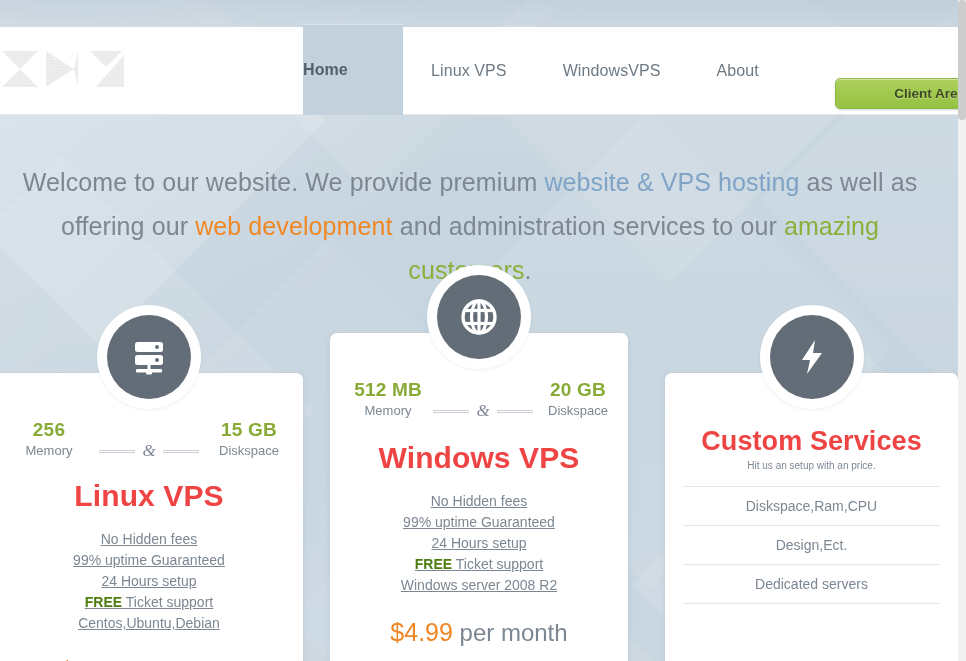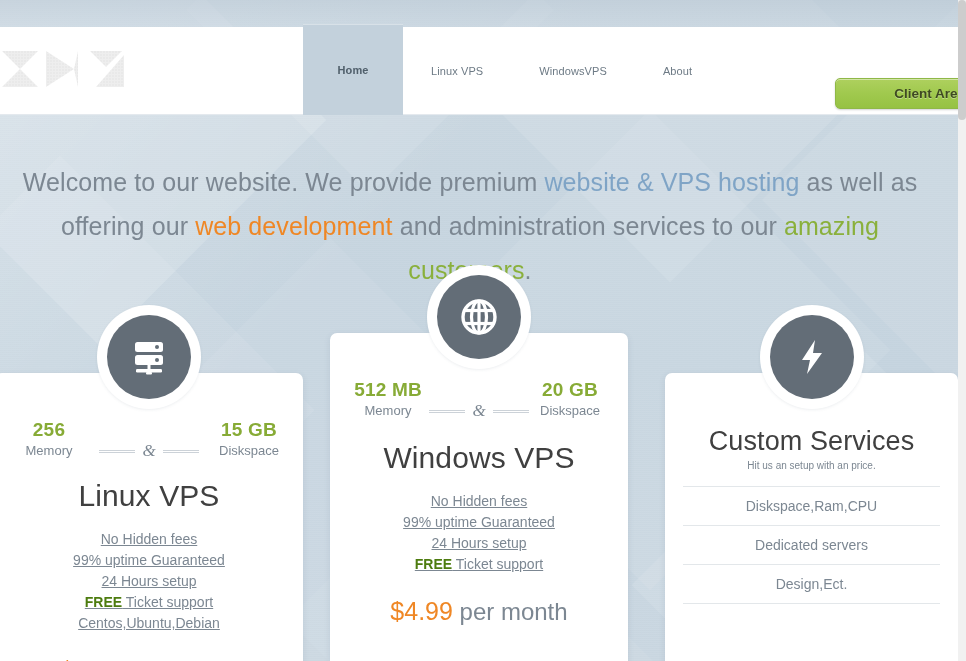--- a/index.html
+++ b/index.html
@@ -60,25 +60,25 @@
   }
   .brokenimg {
     width: 40px; height: 48px;
     opacity: .65;
   }
   #nav {
     position:absolute; left:303px; top:0; height:88px;
     display:flex; align-items:stretch;
   }
   .navitem {
-    display:flex; align-items:center; justify-content:center;
+    display:flex; align-items:center; 
     height:88px;
     padding: 0 28px;
     color:#6d7a85;
-    font-size:11px;
+    font-size:16px;
     letter-spacing:.1px;
     white-space:nowrap;
     cursor:pointer;
     user-select:none;
   }
   .navitem.active {
     background:#c3d1dc;
     color:#51606c;
     font-weight:bold;
     width:100px;
@@ -148,21 +148,21 @@
     display:flex; align-items:center; justify-content:center;
   }
   .iconcircle svg { display:block; }
 
   .specrow {
     display:flex;
     align-items:flex-start;
     justify-content:space-between;
     padding: 45px 18px 0 18px;
   }
-  #card-windows .specrow { padding: 45px 22px 0 22px; }
+  #card-windows .specrow { padding: 45px 14px 0 22px; }
   .spec { text-align:center; min-width:72px; }
   .spec .val {
     display:block;
     font-size:19px;
     font-weight:bold;
     color:#87ab36;
     line-height:24px;
     letter-spacing:.2px;
   }
   .spec .lbl {
@@ -186,22 +186,22 @@
   .amp b {
     font-family:"Liberation Serif", serif;
     font-style:italic;
     font-weight:normal;
     color:#7c8792;
     font-size:17px;
   }
 
   .cardtitle {
     font-size:30px;
-    color:#404040;
-    font-weight:normal;
+    color:#ef4444;
+    font-weight:bold;
     margin-top:18px;
     letter-spacing:.1px;
   }
   #card-windows .cardtitle { font-size:30px; margin-top:20px; }
   #card-custom  .cardtitle { font-size:27px; margin-top:53px; }
 
   .features {
     margin-top:16px;
     font-size:14px;
     line-height:21px;
@@ -386,20 +386,21 @@
       </div>
     </div>
 
     <div class="cardtitle">Windows VPS</div>
 
     <ul class="features">
       <li><span>No Hidden fees</span></li>
       <li><span>99% uptime Guaranteed</span></li>
       <li><span>24 Hours setup</span></li>
       <li><span class="free">FREE</span><span> Ticket support</span></li>
+      <li><span>Windows server 2008 R2</span></li>
     </ul>
 
     <div class="price">
       <span class="amt">$4.99</span><span> per month</span>
     </div>
 
   </div>
 
   <div class="card" id="card-custom">
     <div class="iconwrap">
@@ -408,22 +409,22 @@
           <polygon points="26,6 13,26 21,26 18,40 33,19 24,19" fill="#fff"></polygon>
         </svg>
       </div>
     </div>
 
     <div class="cardtitle">Custom Services</div>
     <div class="cs-sub">Hit us an setup with an price.</div>
 
     <ul class="cs-list">
       <li>Diskspace,Ram,CPU</li>
+      <li>Design,Ect.</li>
       <li>Dedicated servers</li>
-      <li>Design,Ect.</li>
       <li>&nbsp;</li>
     </ul>
   </div>
 
   <div id="scrollbar">
     <div id="scrollthumb"></div>
   </div>
 
 </div>
 

